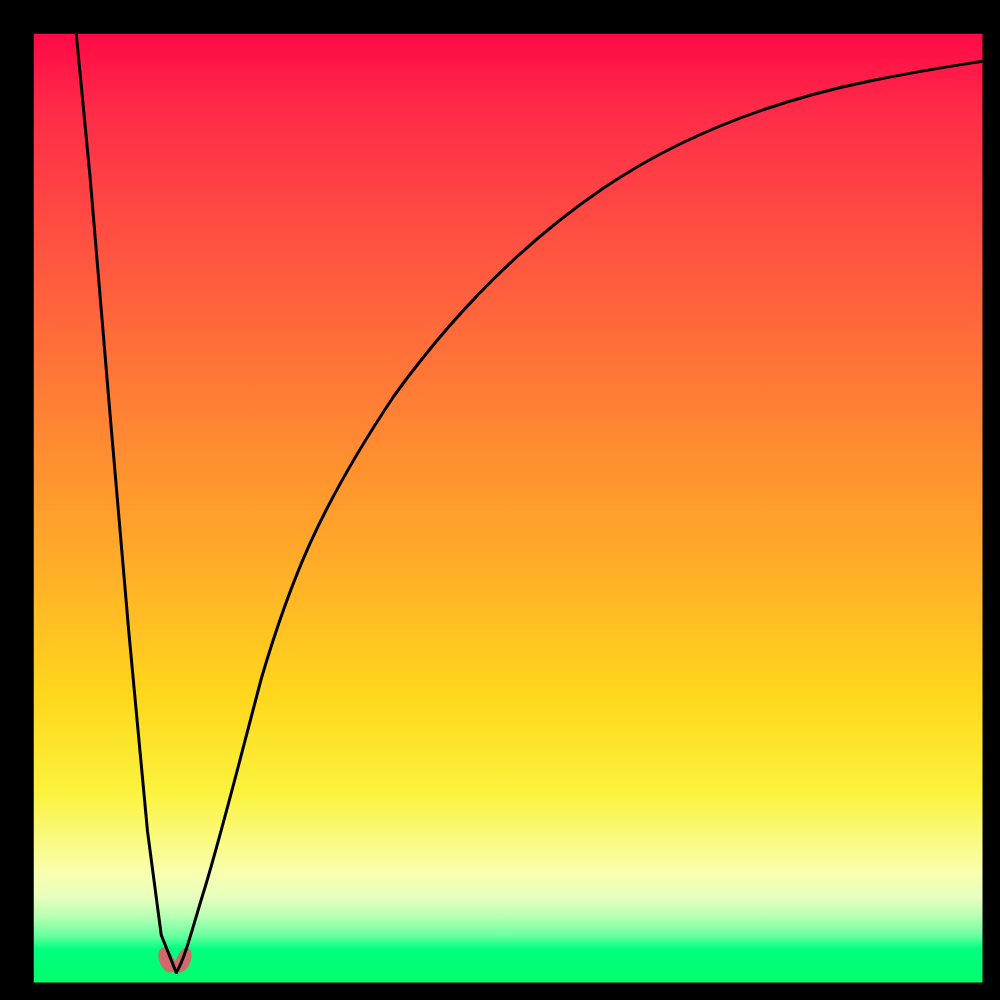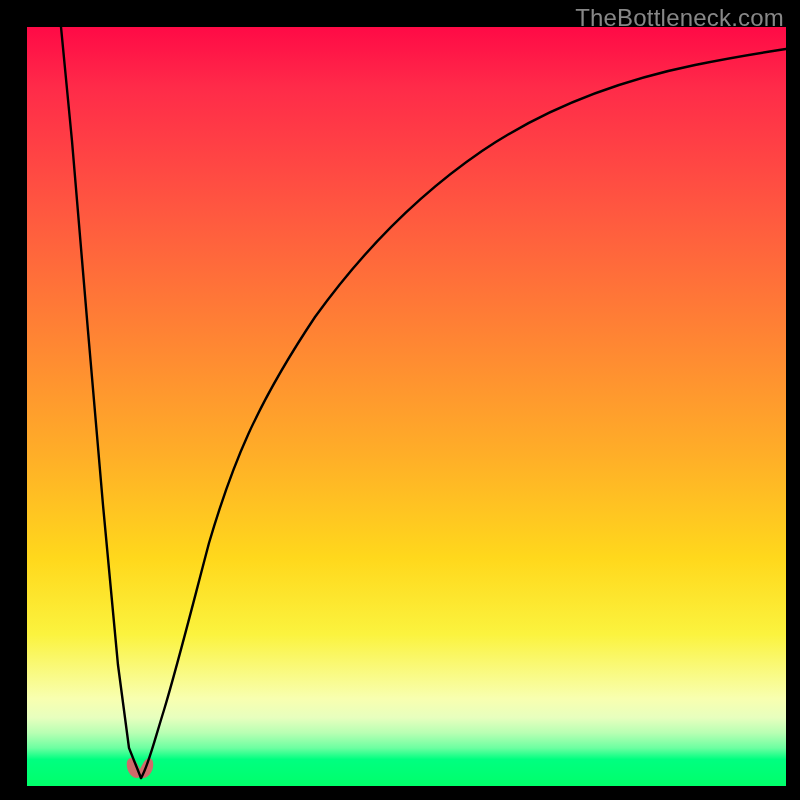--- a/index.html
+++ b/index.html
@@ -62,21 +62,20 @@
   .pink-blob {
     position: absolute;
     z-index: 2;
   }
 </style>
 </head>
 <body>
 
 <div class="container">
 
-  <div class="watermark">TheBottleneck.com</div>
 
   <div class="plot">
 
     <svg class="pink-blob" style="left:98px; top:727px; width:30px; height:26px;" viewBox="0 0 30 26">
       <path d="M6 4 C3 4 1 8 2 13 C3 19 7 24 12 24 C14 24 15 22 15 20 C15 22 16 24 18 24 C23 24 27 19 28 13 C29 8 27 4 24 4 C21 4 18 9 15 15 C12 9 9 4 6 4 Z" fill="#d06a6a" stroke="none"></path>
     </svg>
 
     <svg class="curve" viewBox="0 0 759 759" preserveAspectRatio="none">
 
       <path d="M 34 0

